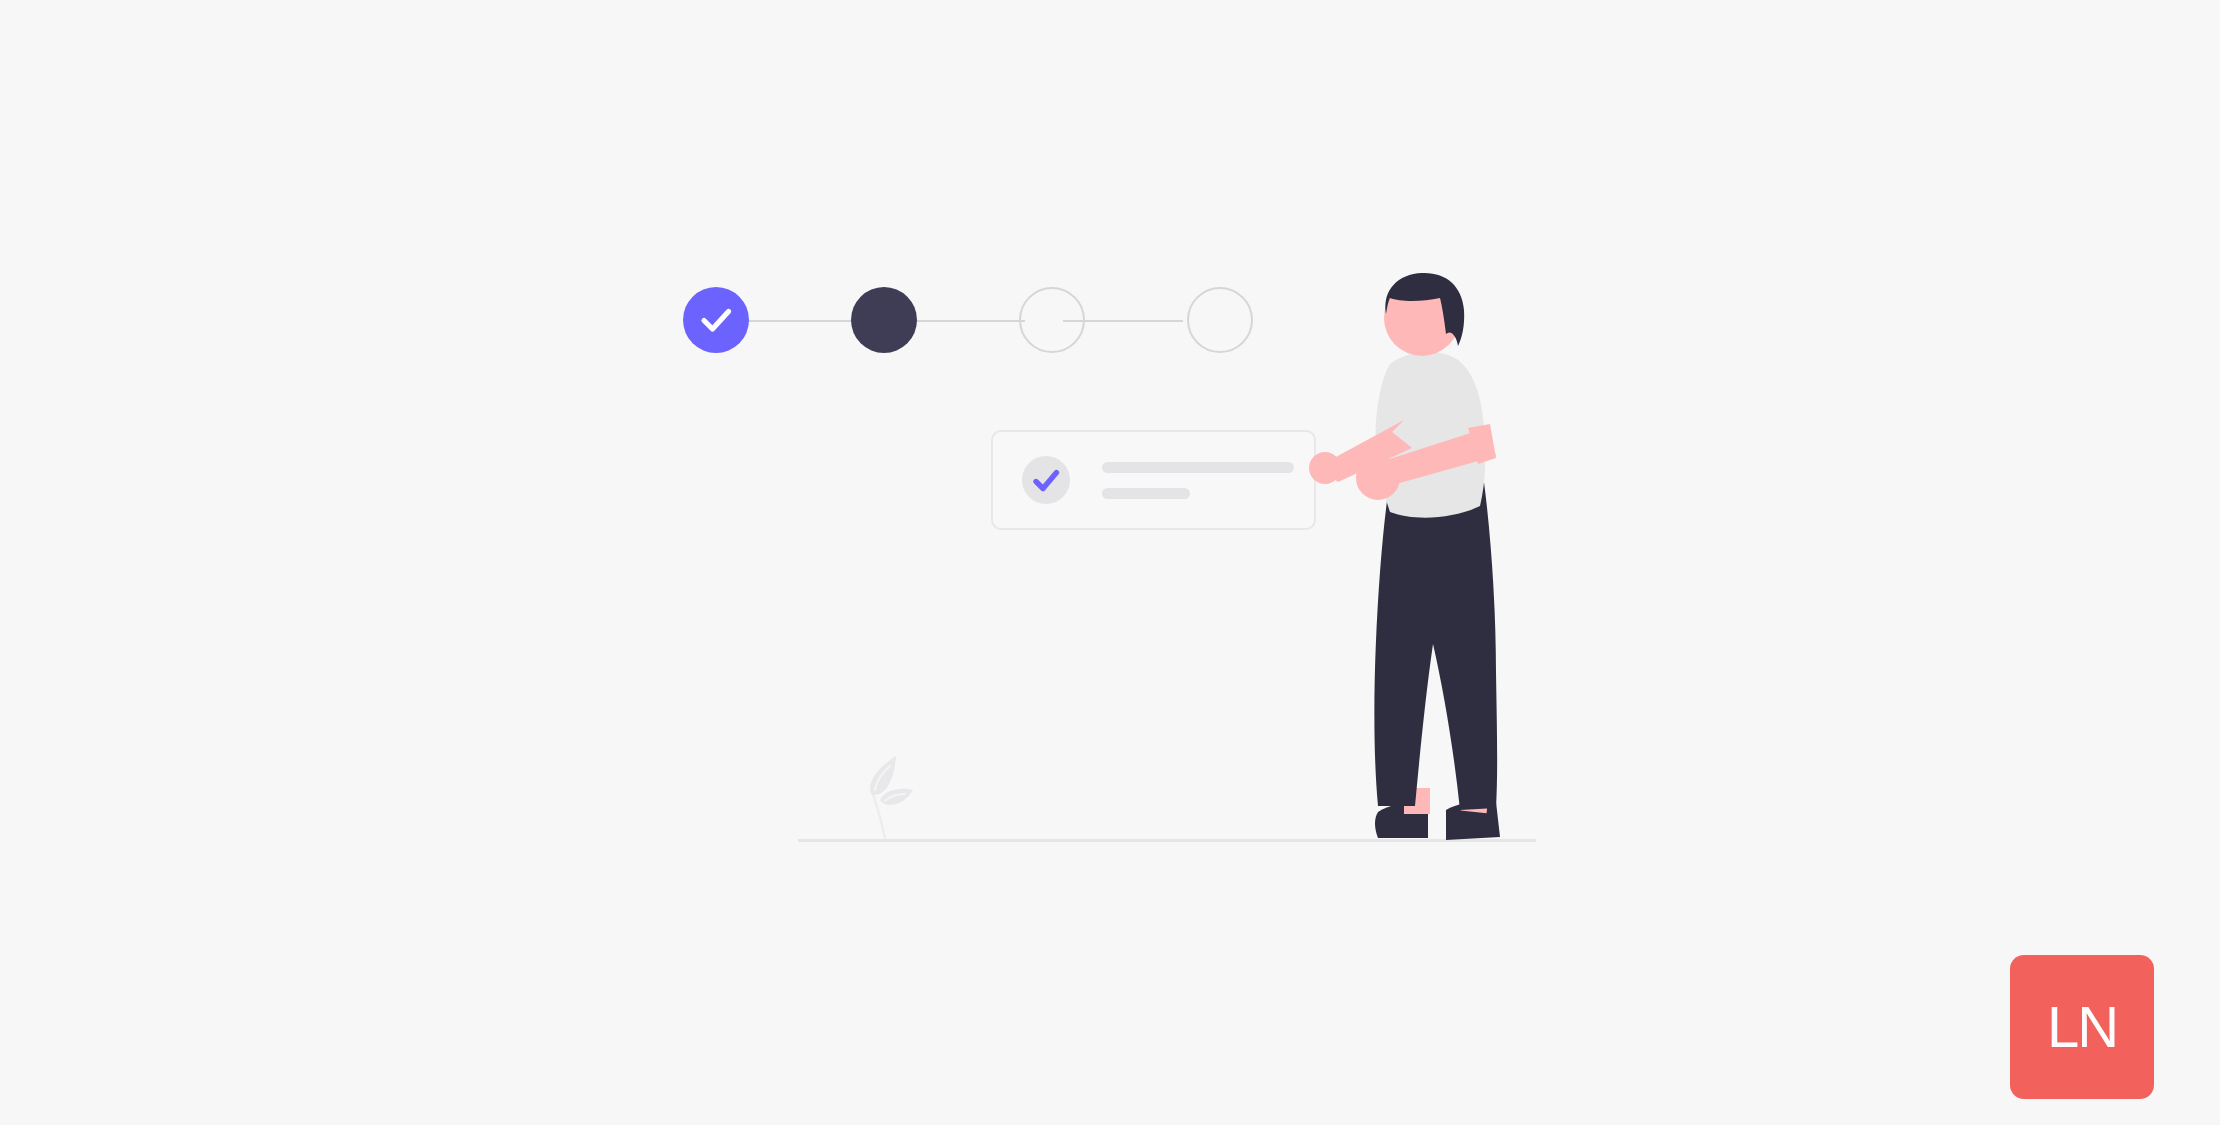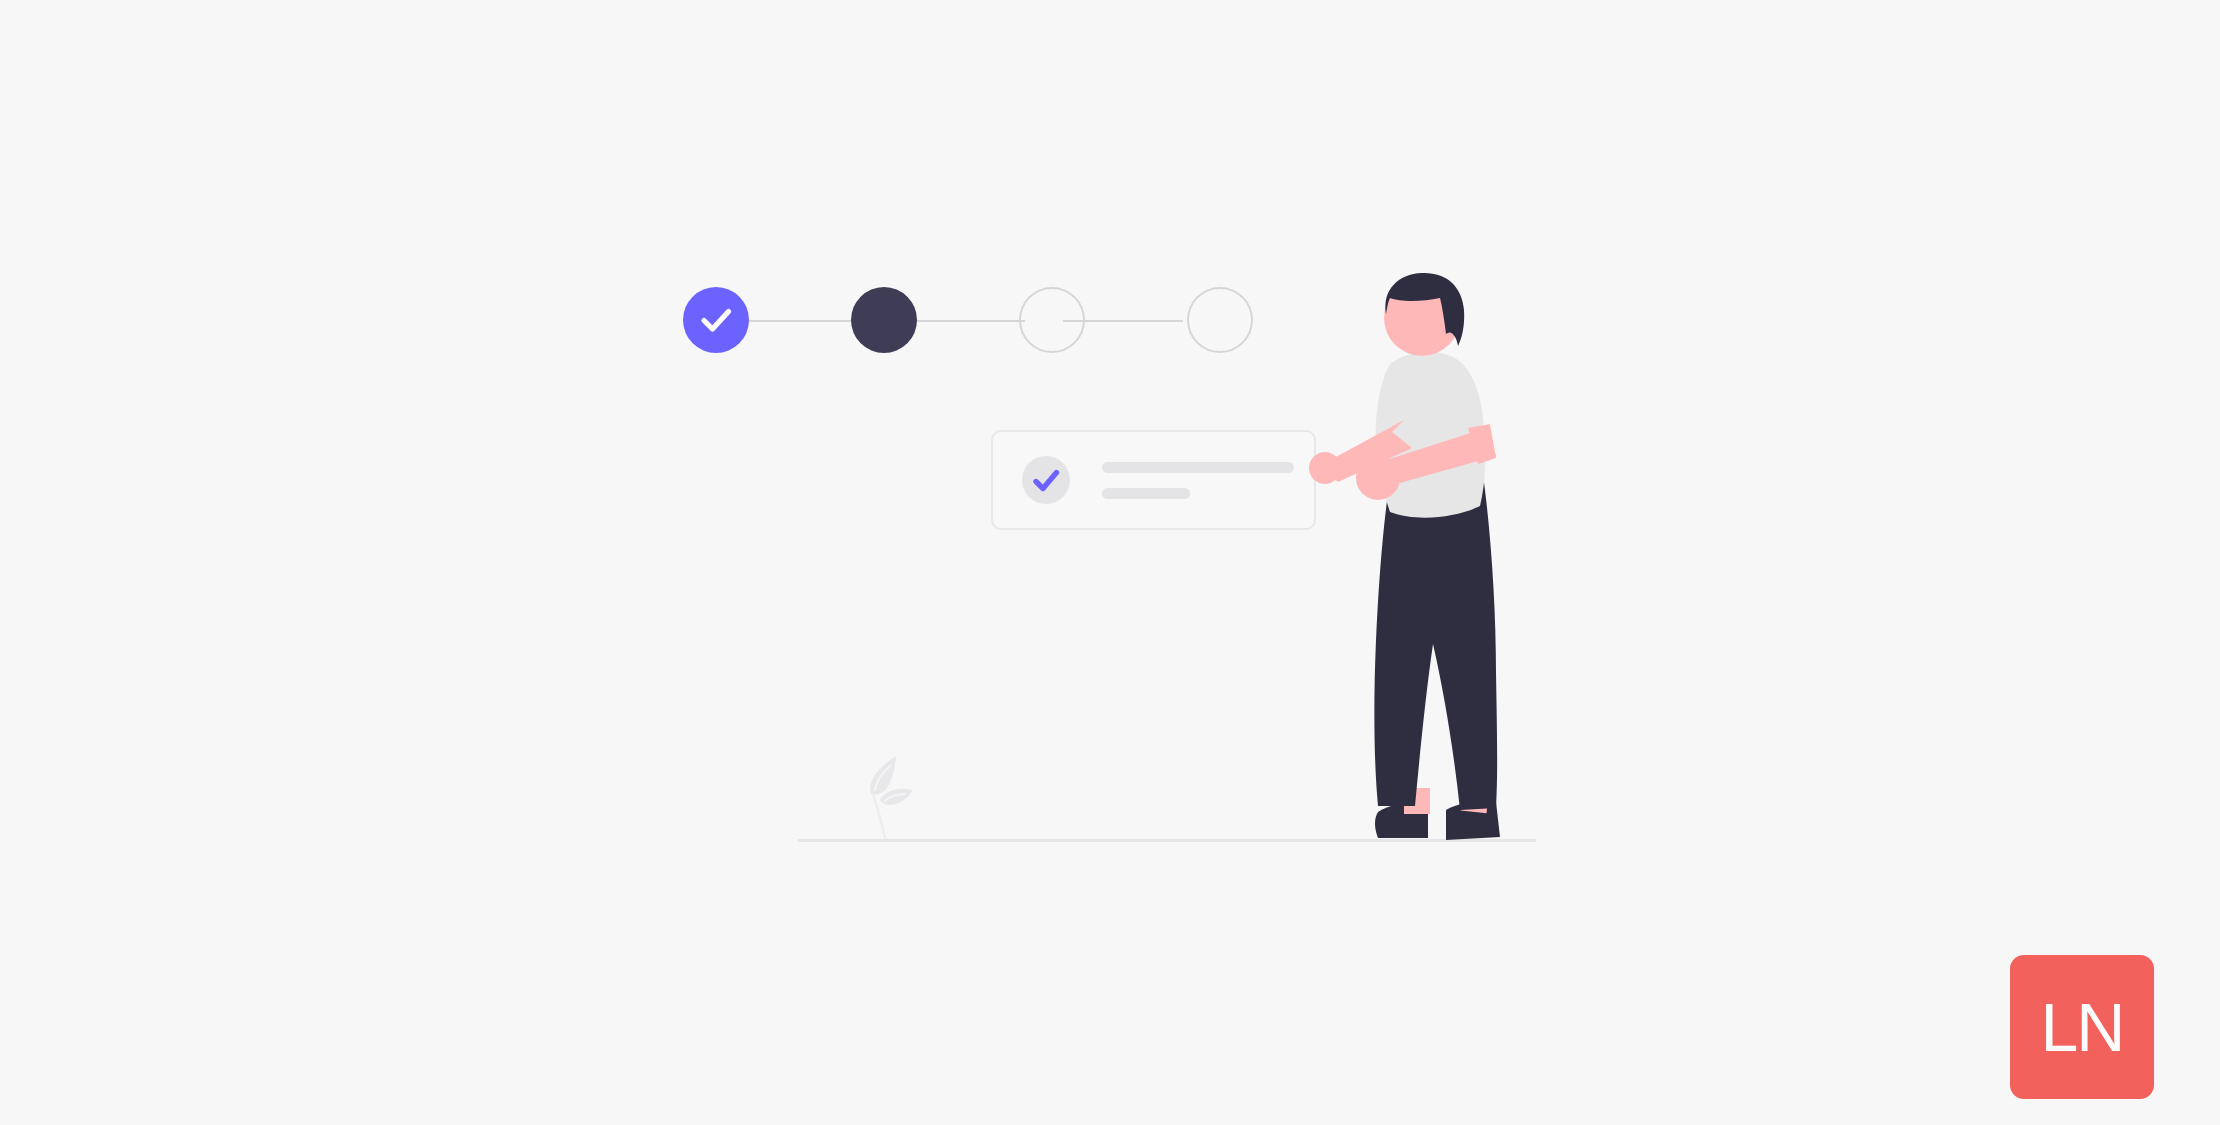--- a/index.html
+++ b/index.html
@@ -135,21 +135,21 @@
     height: 144px;
     background: #f2615c;
     border-radius: 14px;
     display: flex;
     align-items: center;
     justify-content: center;
   }
   #logo-text {
     color: #fdfdfd;
     font-family: "Liberation Sans", sans-serif;
-    font-size: 68px;
+    font-size: 58px;
     font-weight: 400;
     letter-spacing: -2px;
     line-height: 1;
     user-select: none;
   }
 </style>
 </head>
 <body>
 
 <div id="canvas">

